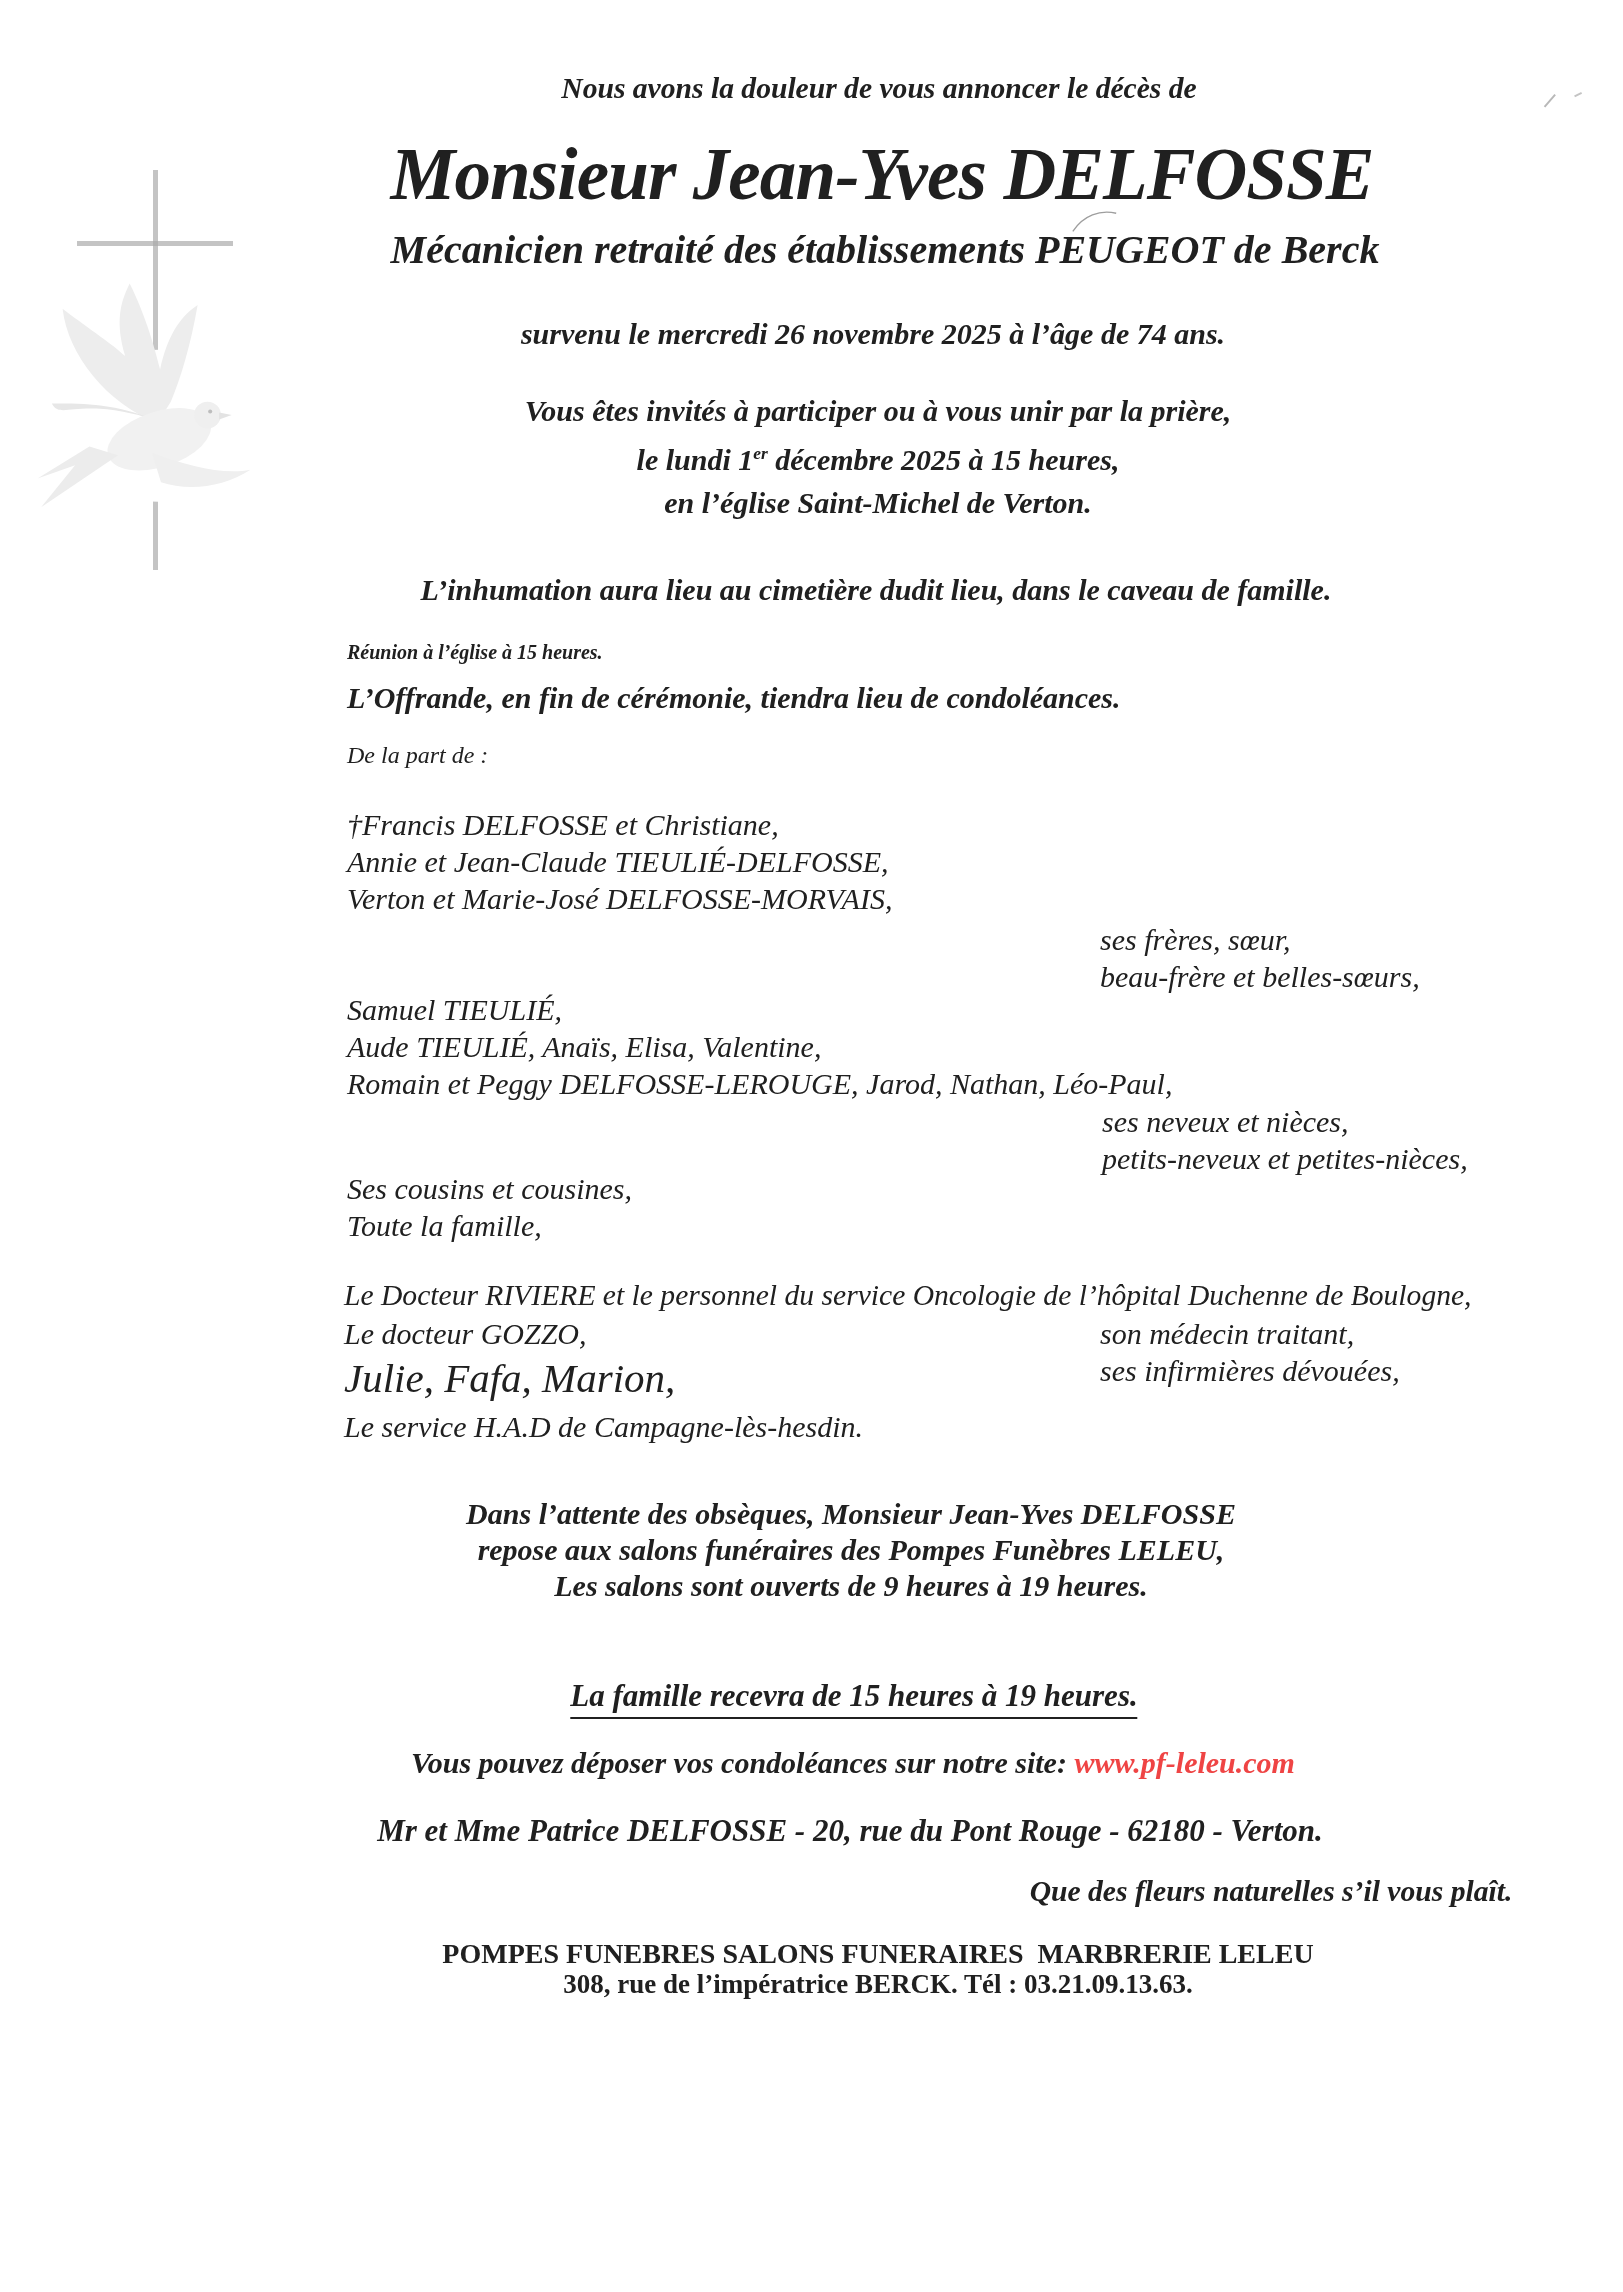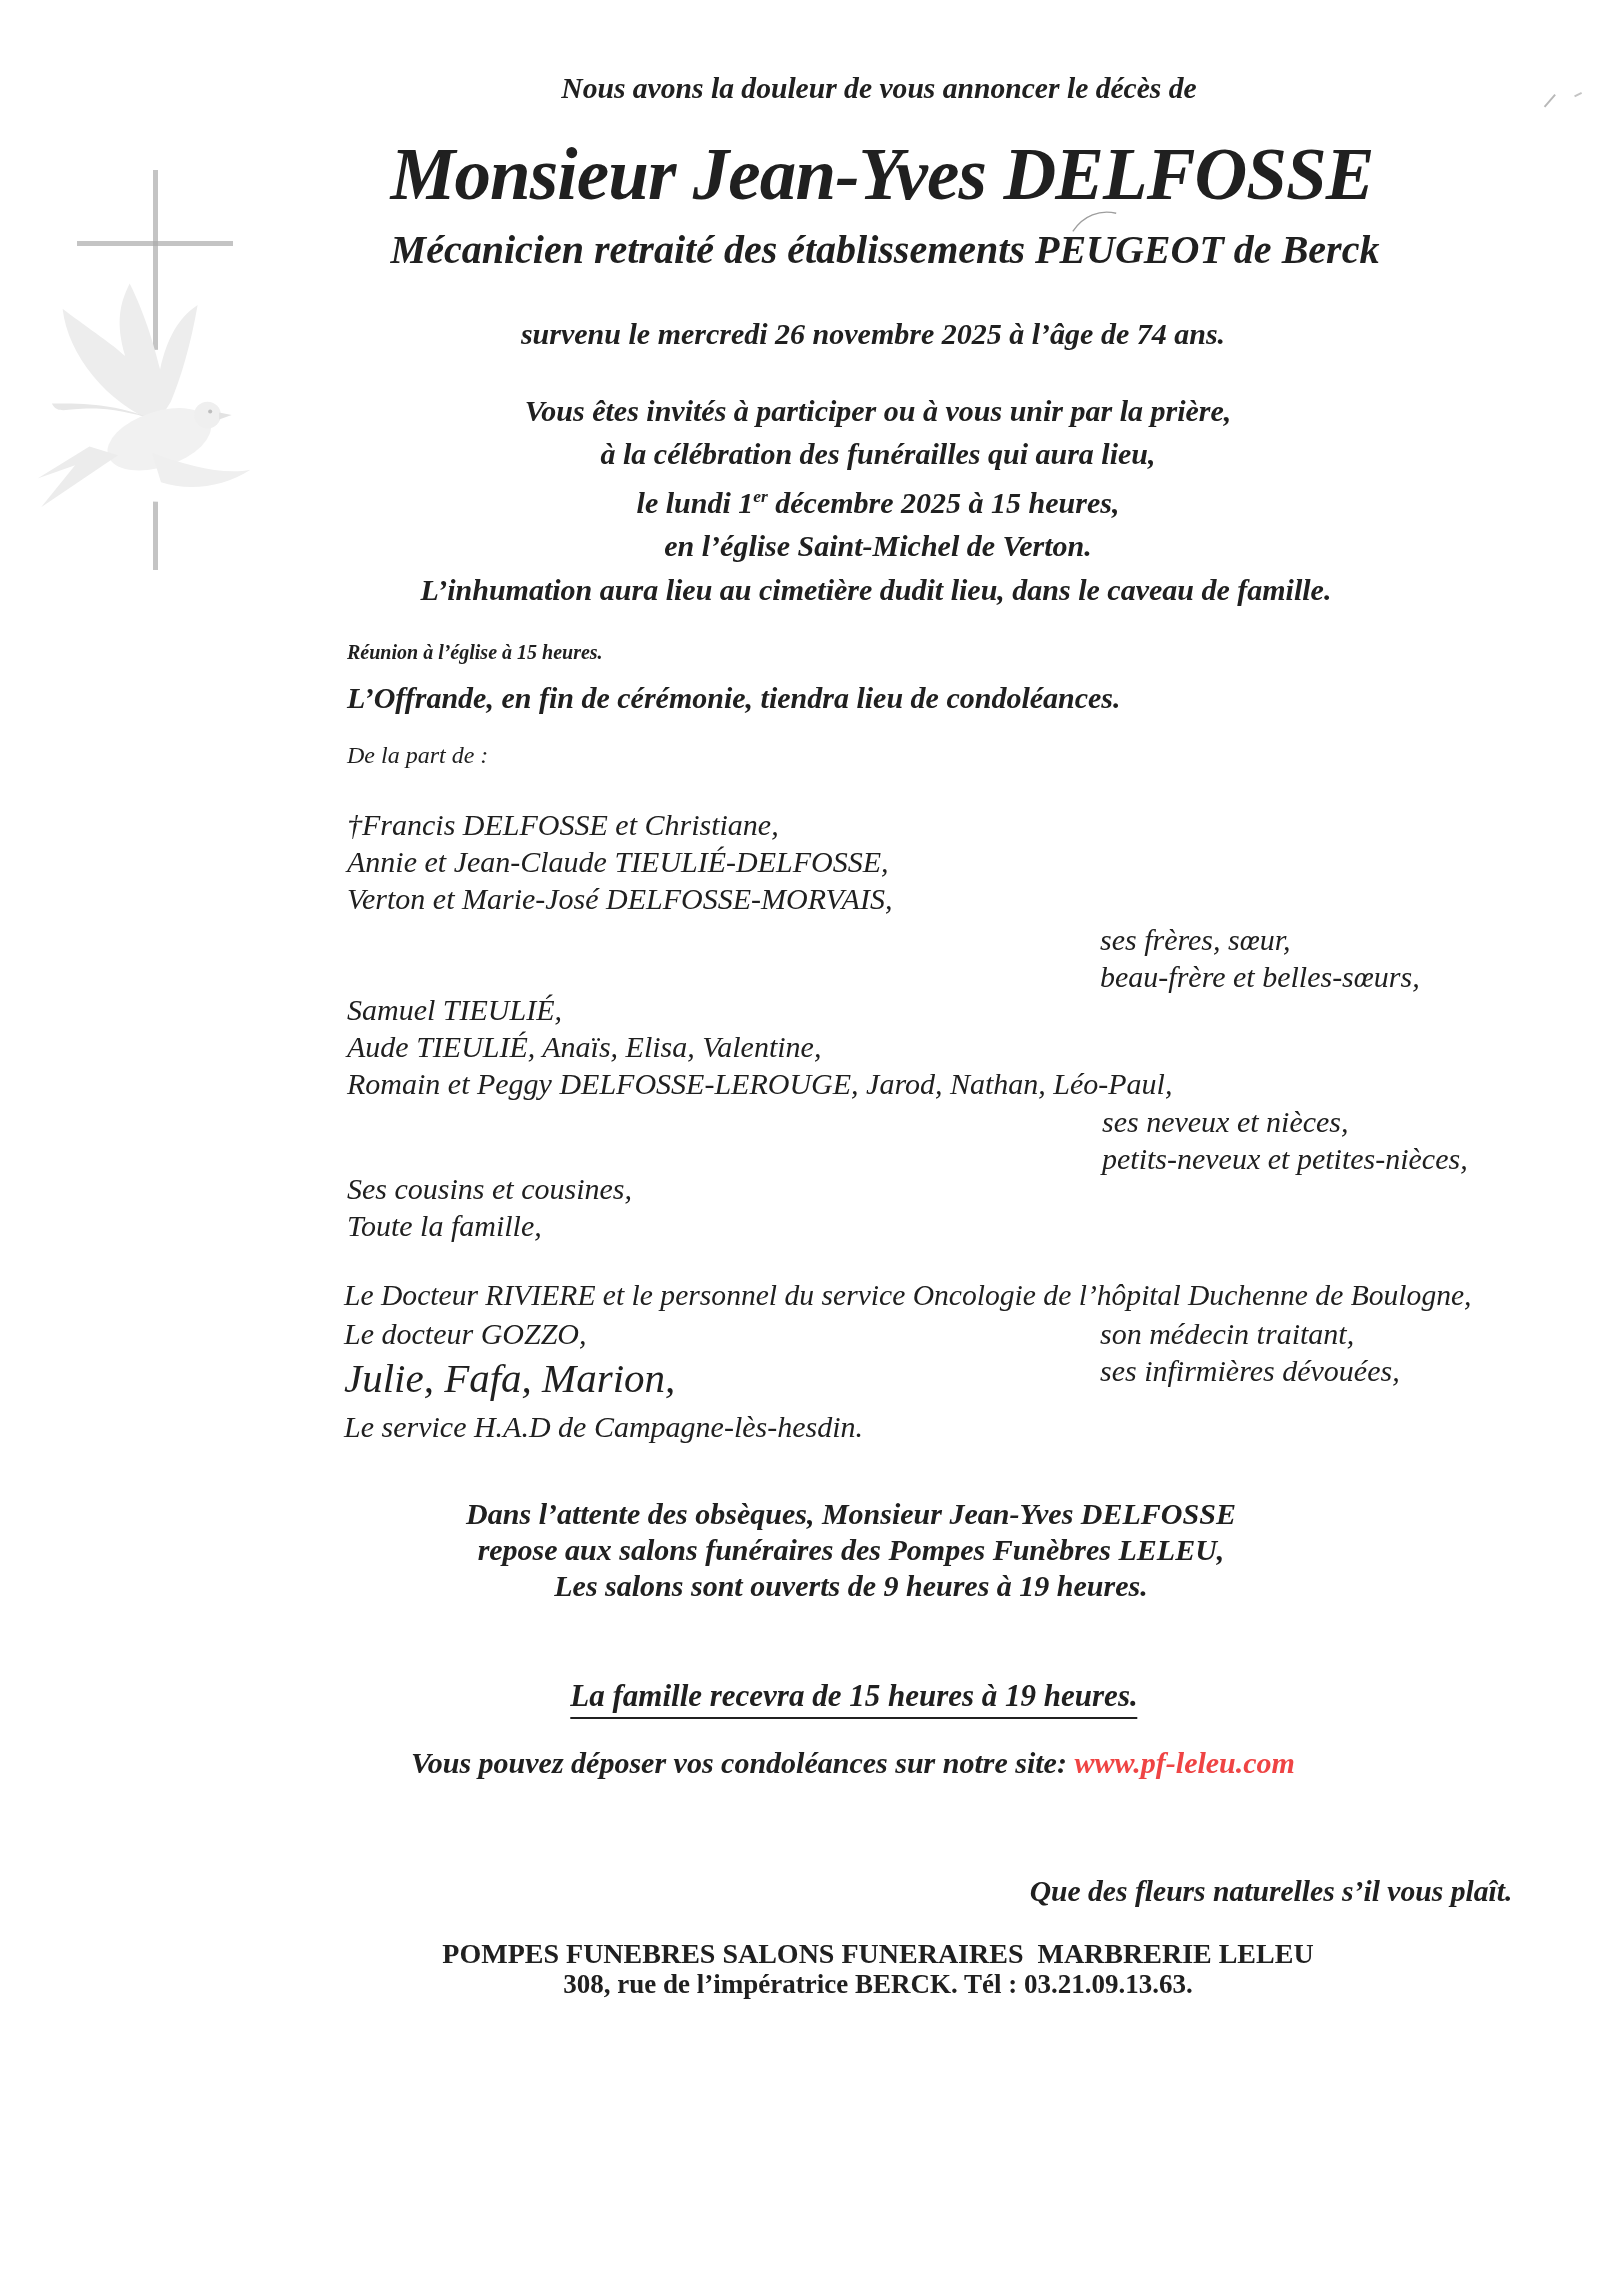--- a/index.html
+++ b/index.html
@@ -79,21 +79,20 @@
   <div class="line bi ctr l-intro">Nous avons la douleur de vous annoncer le décès de</div>
 
   <div class="line bi ctr l-title">Monsieur Jean-Yves DELFOSSE</div>
 
   <div class="line bi ctr l-sub">Mécanicien retraité des établissements PEUGEOT de Berck</div>
 
   <div class="line bi ctr l-surv">survenu le mercredi 26 novembre 2025 à l’âge de 74 ans.</div>
 
   <div class="line bi ctr l-inv">
     <div>Vous êtes invités à participer ou à vous unir par la prière,</div>
-    <div>à la célébration des funérailles qui aura lieu,</div>
     <div><span>le lundi 1</span><sup>er</sup><span> décembre 2025 à 15 heures,</span></div>
     <div>en l’église Saint-Michel de Verton.</div>
   </div>
 
   <div class="line bi ctr l-inh">L’inhumation aura lieu au cimetière dudit lieu, dans le caveau de famille.</div>
 
   <div class="line bi l-reu">Réunion à l’église à 15 heures.</div>
   <div class="line bi l-off">L’Offrande, en fin de cérémonie, tiendra lieu de condoléances.</div>
 
   <div class="line it l-part">De la part de :</div>
@@ -133,20 +132,21 @@
   <div class="line bi ctr b-repose">
     <div>Dans l’attente des obsèques, Monsieur Jean-Yves DELFOSSE</div>
     <div>repose aux salons funéraires des Pompes Funèbres LELEU,</div>
     <div>Les salons sont ouverts de 9 heures à 19 heures.</div>
   </div>
 
   <div class="line bi ctr l-recv">La famille recevra de 15 heures à 19 heures.</div>
 
   <div class="line bi ctr l-cond"><span>Vous pouvez déposer vos condoléances sur notre site: </span><span class="url-gray">www.pf-leleu.com</span></div>
 
+  <div class="line bi ctr l-contact">Mr et Mme Patrice DELFOSSE - 20, rue du Pont Rouge - 62180 - Verton.</div>
 
   <div class="line bi ctr l-flowers">Que des fleurs naturelles s’il vous plaît.</div>
 
   <div class="line ctr l-foot1">POMPES FUNEBRES SALONS FUNERAIRES  MARBRERIE LELEU</div>
   <div class="line ctr l-foot2">308, rue de l’impératrice BERCK. Tél : 03.21.09.13.63.</div>
 
 </div>
 
 
 </body></html>

